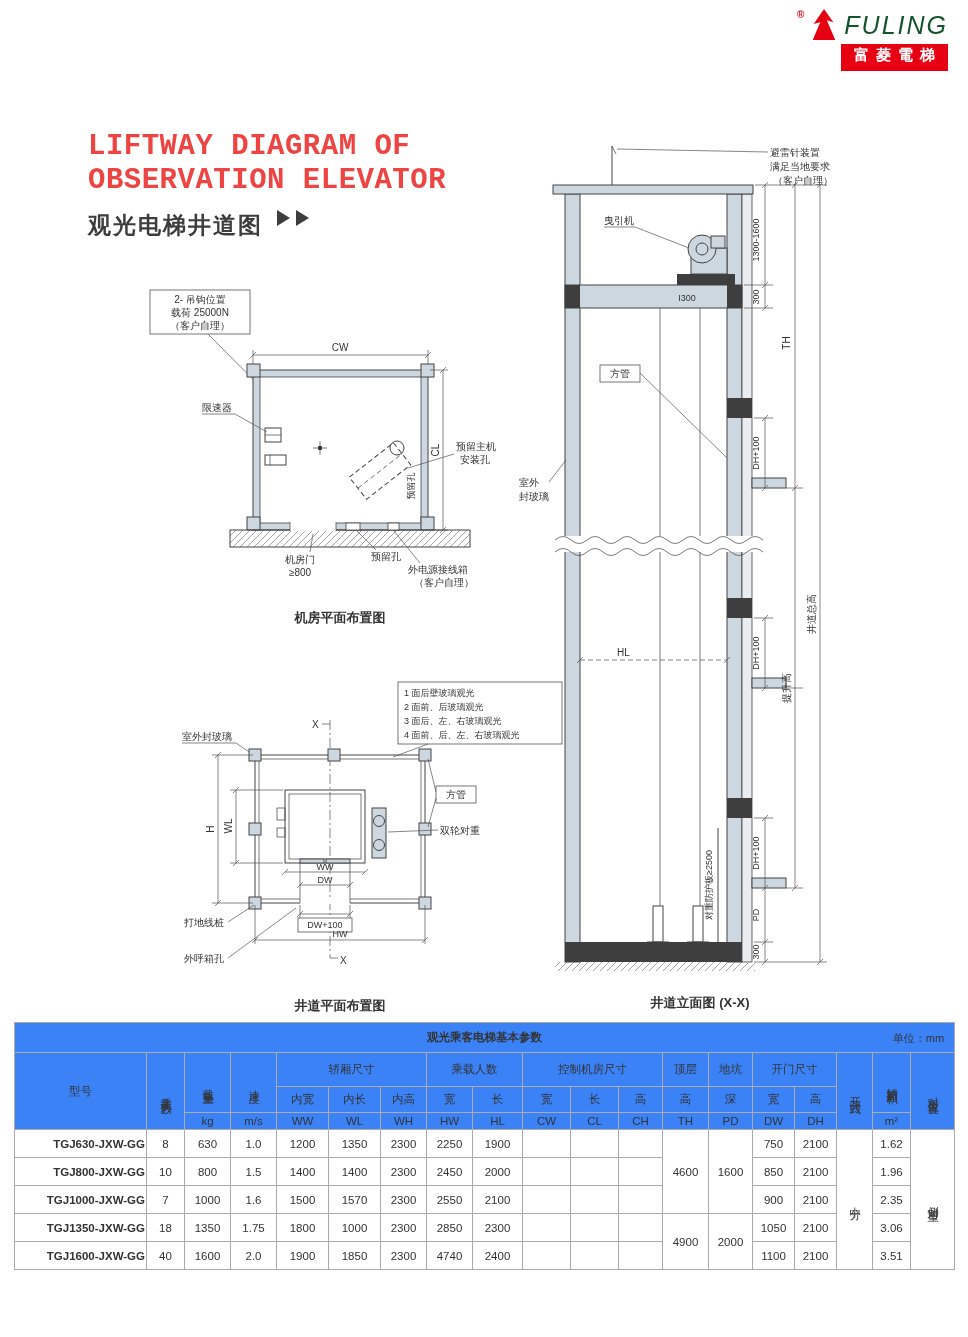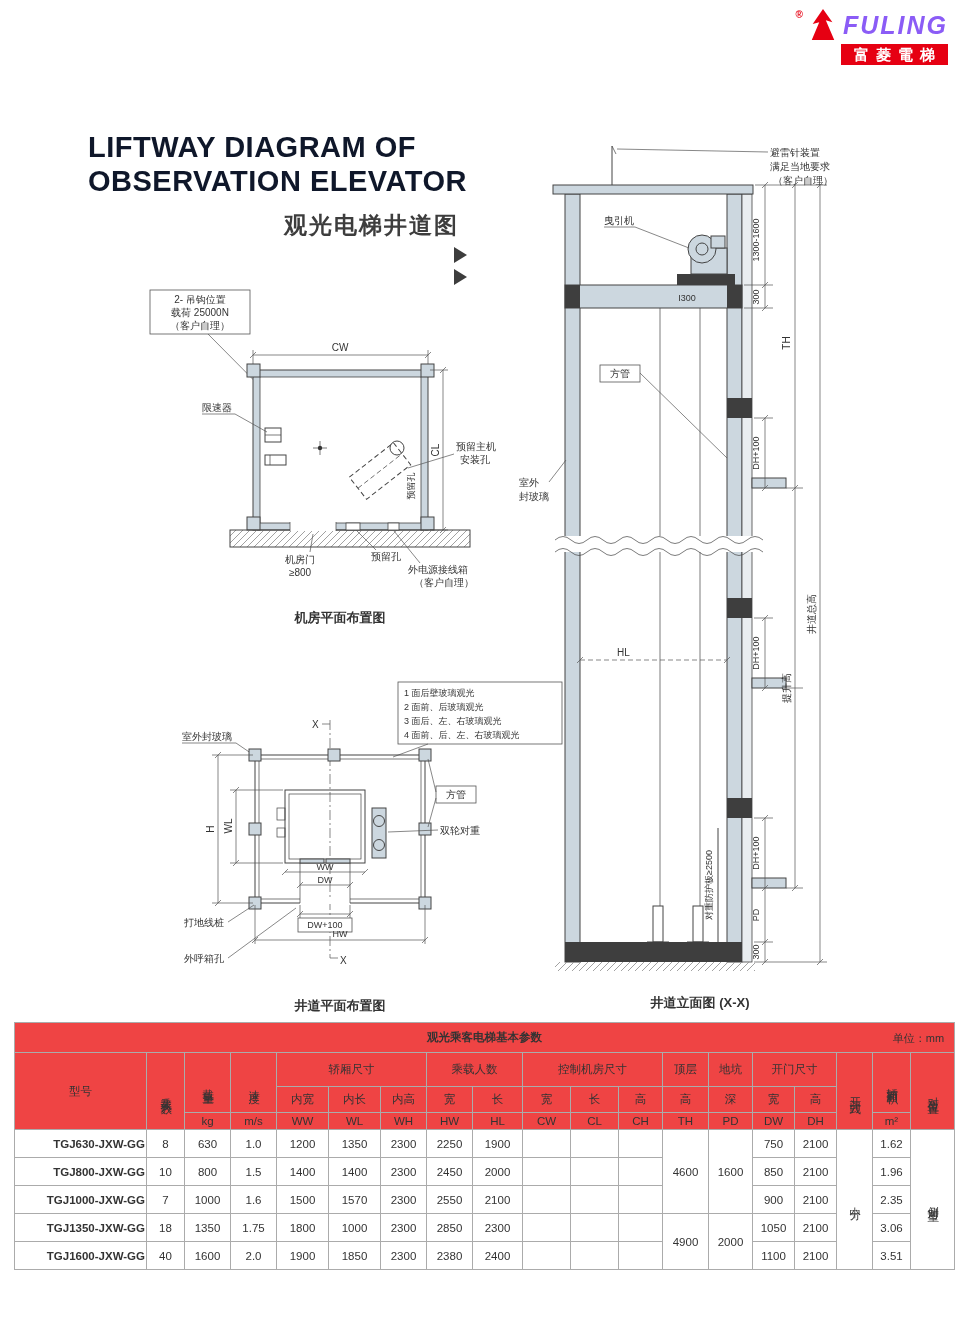--- a/index.html
+++ b/index.html
@@ -5,28 +5,28 @@
   * { margin:0; padding:0; box-sizing:border-box; }
   body { margin:0; background:#9a9a9a; }
   .page { position:relative; width:968px; height:1337px; background:#ffffff;
           font-family:"Liberation Sans", sans-serif; color:#333; overflow:hidden; margin:0 auto; }
 
   
   .logo { position:absolute; top:8px; right:20px; text-align:right; }
   .logo-top { display:flex; align-items:flex-start; justify-content:flex-end; gap:5px; }
   .logo-reg { color:#e60012; font-size:10px; font-weight:bold; margin-top:1px; }
   .flame { width:30px; height:34px; }
-  .logo-name { color:#8b5cf6; font-size:25px; font-weight:bold; font-style:italic; letter-spacing:2px; line-height:34px; }
+  .logo-name { color:#14532d; font-size:25px; font-weight:normal; font-style:italic; letter-spacing:2px; line-height:34px; }
   .logo-bar { margin-top:2px; background:#e60012; color:#fff; font-size:15px; font-weight:bold;
-              letter-spacing:7px; padding:2px 6px 0 13px; display:inline-block; }
+              letter-spacing:7px; padding:2px 6px 6px 13px; display:inline-block; }
 
   
   .title-block { position:absolute; left:88px; top:130px; }
-  .title-en { font-size:29px; font-weight:bold; color:#0f172a; letter-spacing:0.5px; line-height:1.18; }
-  .title-cn-row {margin-top:12px; display:flex; align-items:flex-end; gap:6px;flex-direction:column; }
+  .title-en { font-size:29px; font-weight:bold; color:#ef4444; letter-spacing:0.5px; line-height:1.18;font-family:Liberation Mono, monospace; }
+  .title-cn-row {margin-top:12px; display:flex; align-items:flex-start; gap:6px; }
   .title-cn { font-size:23px; font-weight:bold; color:#3d3d3d; letter-spacing:2px; margin-right:8px; }
   .tri { width:0; height:0; border-left:13px solid #3d3d3d; border-top:8px solid transparent; border-bottom:8px solid transparent; }
 
   
   .diag { position:absolute; }
   .ln  { stroke:#444; stroke-width:1; fill:none; }
   .lnt { stroke-width:0.7; }
   .fil { fill:#ccd7df; stroke:#444; stroke-width:1; }
   .fil2{ fill:#e9edf0; stroke:#444; stroke-width:0.8; }
   .drk { fill:#3e3e3e; }
@@ -38,21 +38,21 @@
   .dt  { font-family:"Liberation Sans", sans-serif; font-size:10px; fill:#333; }
   .dts { font-family:"Liberation Sans", sans-serif; font-size:9px; fill:#333; }
   .dtc { text-anchor:middle; }
   .cap { font-family:"Liberation Sans", sans-serif; font-size:13px; font-weight:bold; fill:#333; text-anchor:middle; }
 
   
   .spec-table { position:absolute; left:14px; top:1022px; width:940px; border-collapse:collapse;
                 table-layout:fixed; border:1px solid #8c8c8c; }
   .spec-table th, .spec-table td { border:1px solid #ababab; text-align:center; vertical-align:middle;
                 padding:2px 1px; font-weight:normal; }
-  .spec-table thead th { background:#ef4444; font-size:11.5px; color:#333; }
+  .spec-table thead th { background:#3b82f6; font-size:11.5px; color:#333; }
   .tbl-title th { background:#e0e0e0; font-size:14.5px; font-weight:bold; height:30px; position:relative; color:#222; }
   .tbl-unit { position:absolute; right:10px; top:50%; transform:translateY(-50%); font-weight:normal; font-size:11px; }
   .hr1 th { height:34px; }
   .hr2 th { height:26px; }
   .hr3 th { height:16px; font-size:11px; }
   .spec-table tbody td { background:#fff; font-size:11.5px; height:28px; color:#333; }
   td.model { font-weight:bold; text-align:right; padding-left:7px; white-space:nowrap; }
   .vtext { writing-mode:vertical-rl; text-orientation:upright; letter-spacing:2px; line-height:1;
            display:inline-block; vertical-align:middle; }
 </style>
@@ -621,21 +621,21 @@
         <td>3.06</td>
       </tr>
       <tr>
         <td class="model">TGJ1600-JXW-GG</td>
         <td>40</td>
         <td>1600</td>
         <td>2.0</td>
         <td>1900</td>
         <td>1850</td>
         <td>2300</td>
-        <td>2380</td>
+        <td>4740</td>
         <td>2400</td>
         <td></td>
         <td></td>
         <td></td>
         <td>1100</td>
         <td>2100</td>
         <td>3.51</td>
       </tr>
     </tbody>
   </table>

